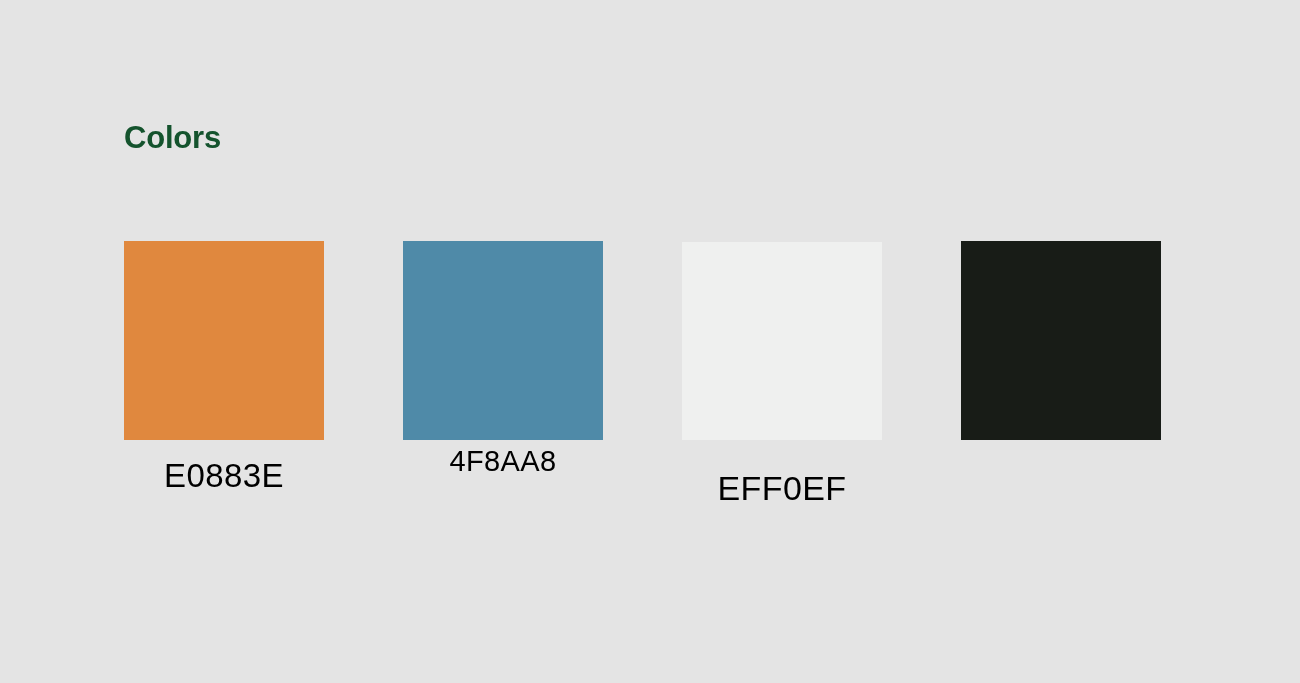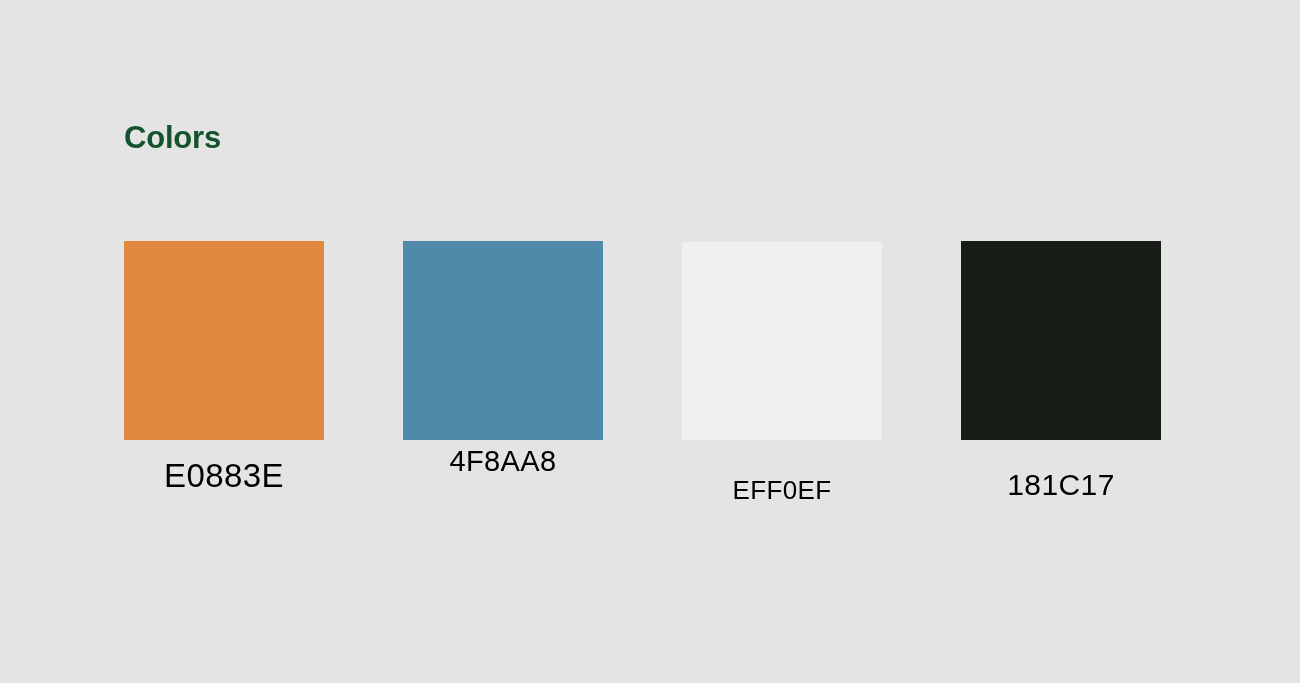--- a/index.html
+++ b/index.html
@@ -62,21 +62,21 @@
   .item-0 .swatch-label { top: 216px; font-size: 33px; }
 
   
   .item-1 { left: 403px; width: 200px; }
   .item-1 .swatch-chip { width: 200px; height: 199px; }
   .item-1 .swatch-label { top: 204px; font-size: 29px; }
 
   
   .item-2 { left: 682px; top: 242px; width: 200px; }
   .item-2 .swatch-chip { width: 200px; height: 198px; }
-  .item-2 .swatch-label { top: 233px; font-size: 26px; text-align: center; }
+  .item-2 .swatch-label { top: 227px; font-size: 34px; text-align: center; }
 
   
   .item-3 { left: 961px; width: 200px; }
   .item-3 .swatch-chip { width: 200px; height: 199px; }
   .item-3 .swatch-label { top: 227px; font-size: 30px; }
 </style>
 </head>
 <body style="background-color: rgb(228, 228, 228); color: rgb(0, 0, 0);">
 
 <div id="page">
@@ -95,17 +95,16 @@
       <div class="swatch-label">4F8AA8</div>
     </div>
 
     <div class="swatch-item item-2">
       <div class="swatch-chip" style="background-color: rgb(239, 240, 239);"></div>
       <div class="swatch-label">EFF0EF</div>
     </div>
 
     <div class="swatch-item item-3">
       <div class="swatch-chip" style="background-color: rgb(24, 28, 23);"></div>
-      <div class="swatch-label">181C17</div>
     </div>
 
   </div>
 </div>
 
 </body></html>

